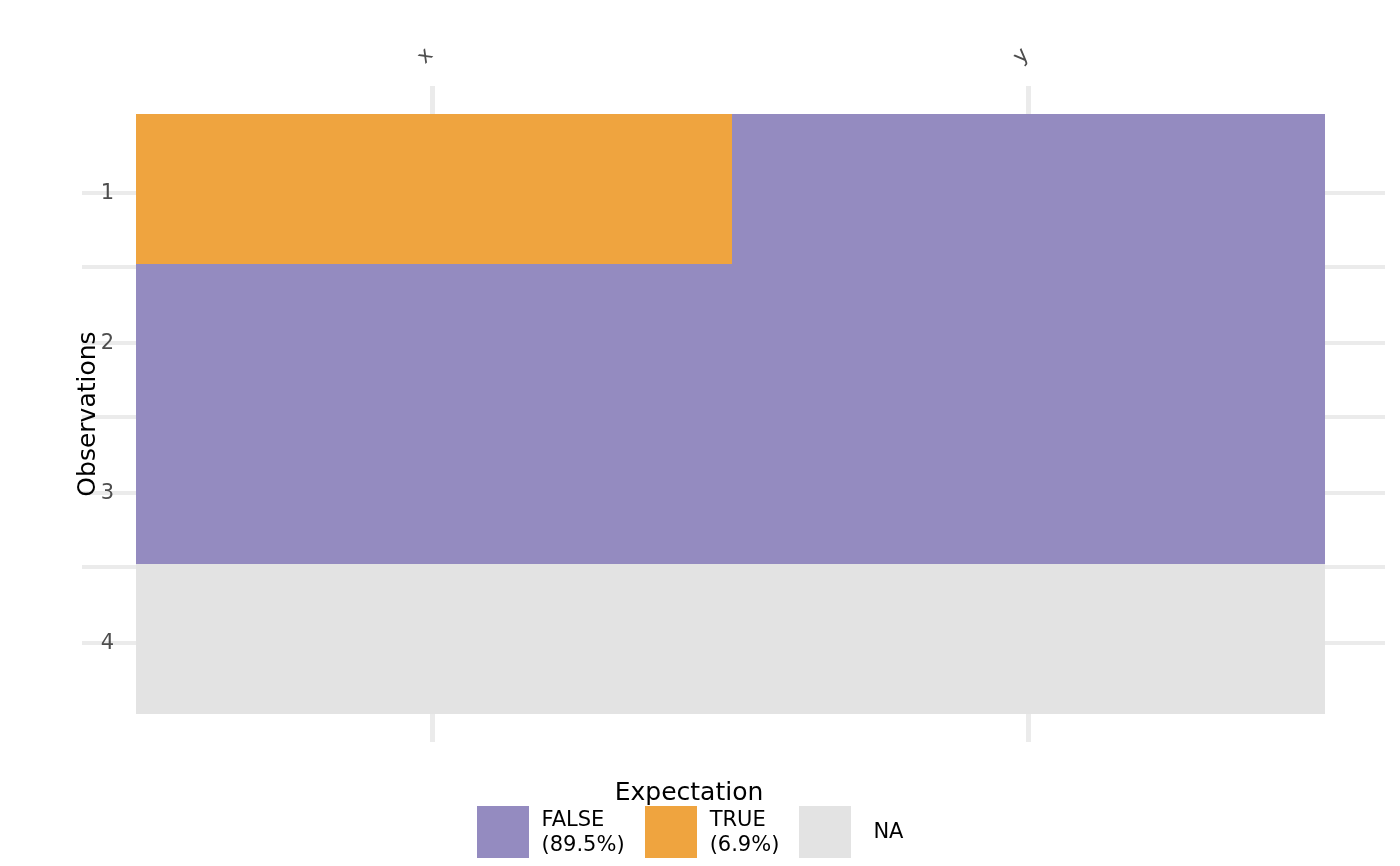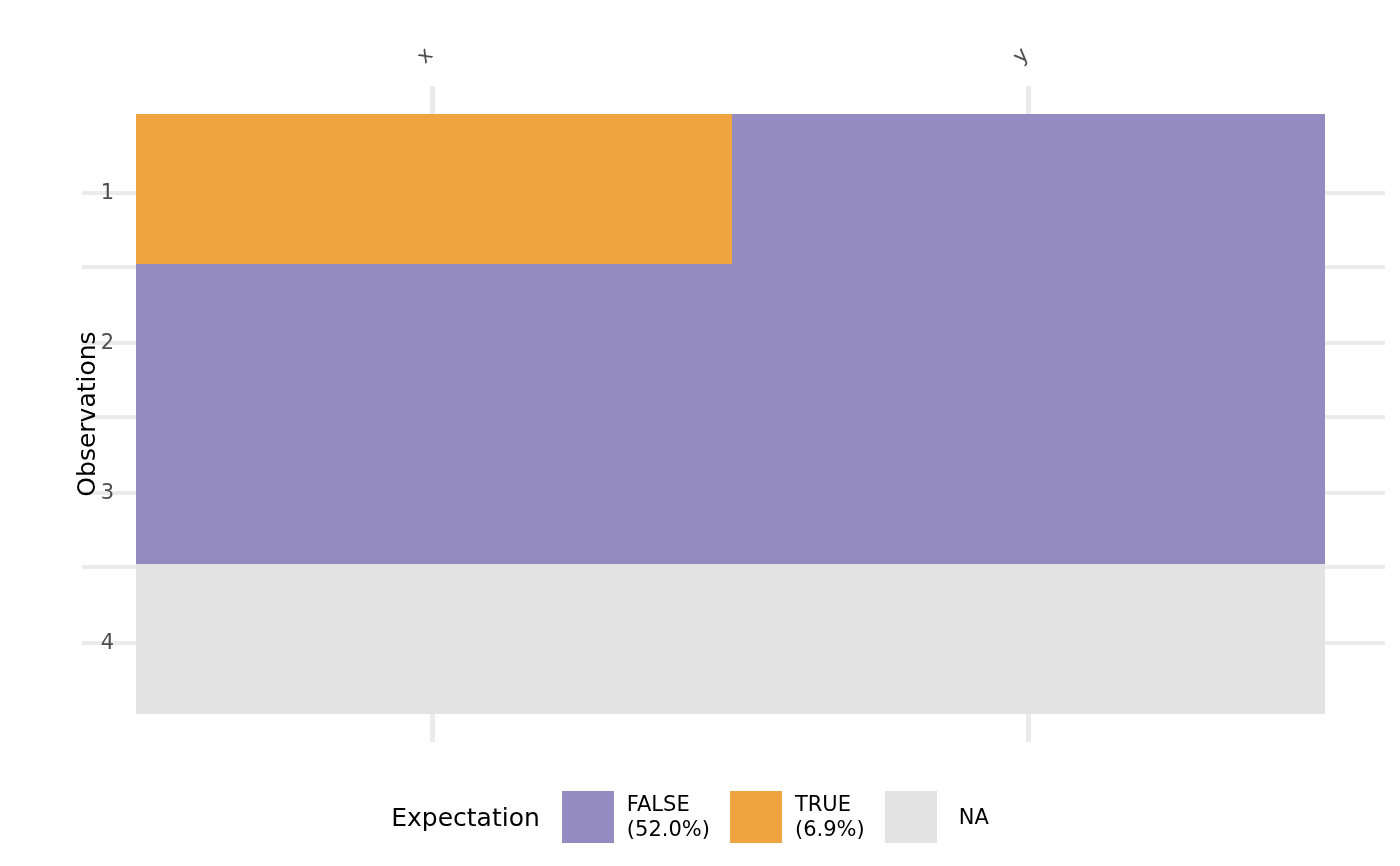--- a/index.html
+++ b/index.html
@@ -112,20 +112,21 @@
   
   .legend {
     position: absolute;
     left: 0;
     top: 782px;
     width: 1400px;
     height: 70px;
     display: flex;
     align-items: center;
     justify-content: center;
+    flex-direction: column;
   }
   .legend-title {
     font-size: 25px;
     color: #000000;
     margin-right: 22px;
     white-space: nowrap;
   }
   .legend-item {
     display: flex;
     align-items: center;
@@ -191,21 +192,21 @@
       <div class="row-band" style="top: 450px; height: 150px;">
         <div class="seg" style="width: 100%; background: rgb(227, 227, 227);"></div>
       </div>
     </div>
 
   <div class="legend">
     <div class="legend-title">Expectation</div>
     <div id="legend-items" style="display:flex;align-items:center;">
         <div class="legend-item">
           <div class="legend-key" style="background: rgb(148, 139, 192);"></div>
-          <div class="legend-label"><span>FALSE</span><span class="pct">(52.0%)</span></div>
+          <div class="legend-label"><span>FALSE</span><span class="pct">(89.5%)</span></div>
         </div>
         <div class="legend-item">
           <div class="legend-key" style="background: rgb(239, 164, 63);"></div>
           <div class="legend-label"><span>TRUE</span><span class="pct">(6.9%)</span></div>
         </div>
         <div class="legend-item na">
           <div class="legend-key" style="background: rgb(227, 227, 227);"></div>
           <div class="legend-label"><span>NA</span></div>
         </div>
       </div>

